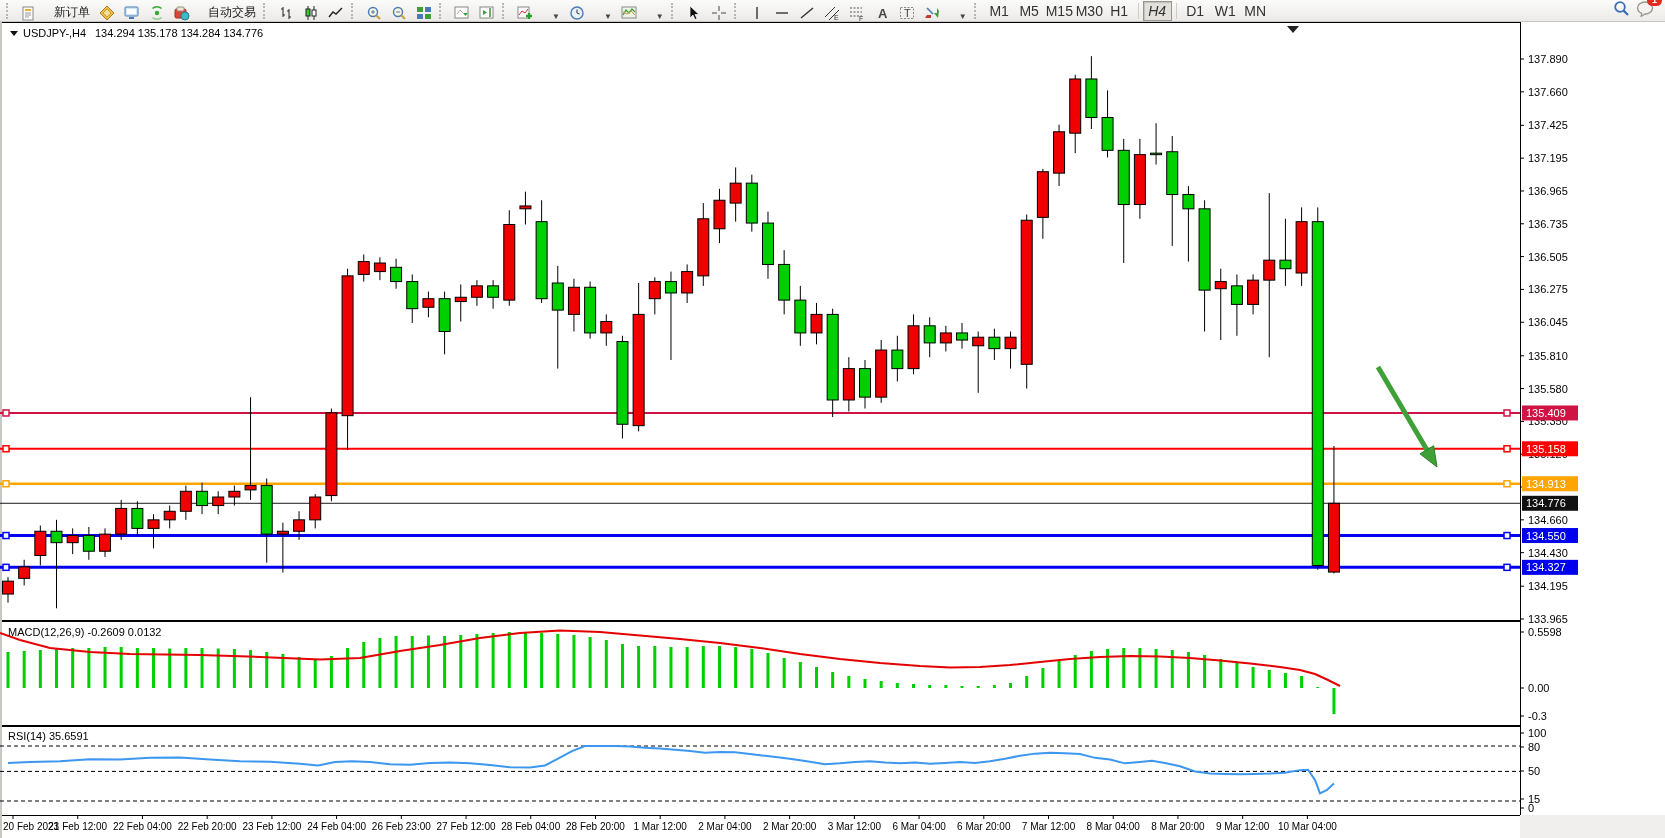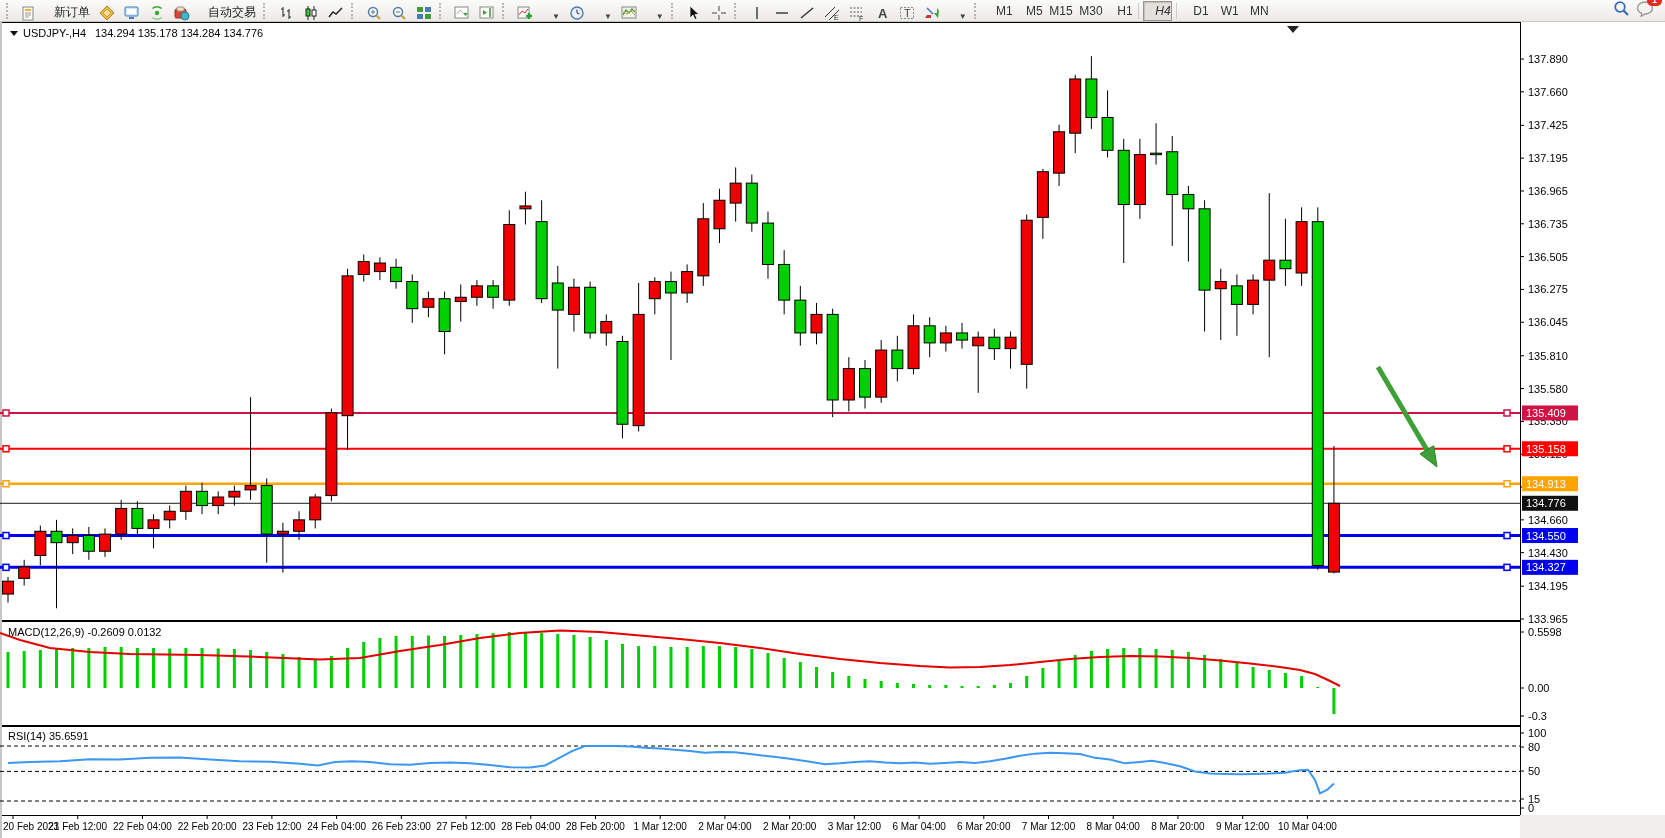--- a/index.html
+++ b/index.html
@@ -6,21 +6,21 @@
   #app{width:1665px;height:838px;position:relative;background:#fff;overflow:hidden;}
   
   #toolbar{height:22px;width:100%;background:linear-gradient(#fbfbfa,#eceae7);border-bottom:1px solid #c9c7c3;
     display:flex;align-items:center;box-sizing:border-box;padding:0 4px;gap:1px;}
   .tb-grip{width:5px;height:16px;border-left:2px dotted #b9b6b1;margin:0 3px 0 2px;}
   .tb-sep{width:1px;height:16px;background:#cfccc7;margin:0 3px;}
   .tb-btn{height:20px;display:flex;align-items:flex-end;gap:18px;padding:12px 3px;border:1px solid transparent;
     font-size:12px;color:#222;cursor:default;white-space:nowrap;}
   .tb-btn svg{display:block;}
   .tb-caret{font-size:8px;color:#444;margin-left:1px;}
-  .tf-btn{width:27px;height:18px;line-height:18px;text-align:right;font-size:12px;color:#333;border:1px solid transparent;}
+  .tf-btn{width:27px;height:18px;line-height:18px;text-align:center;font-size:14px;color:#333;border:1px solid transparent;}
   .tf-btn.active{background:#e4e1dc;border:1px solid #979490;box-shadow:inset 1px 1px 1px rgba(0,0,0,.15);font-style:italic;}
   #tb-right{margin-left:auto;display:flex;align-items:center;gap:6px;padding-right:6px;}
   .badge{position:absolute;top:-5px;right:-7px;background:#e02b20;color:#fff;border-radius:8px;
     font-size:9px;line-height:11px;min-width:11px;text-align:center;padding:0 2px;font-weight:bold;}
   .bubble-wrap{position:relative;}
   
   #chart-wrap{position:absolute;top:22px;left:0;}
   svg text{font-family:"Liberation Sans","DejaVu Sans",sans-serif;}
 </style>
 </head>

